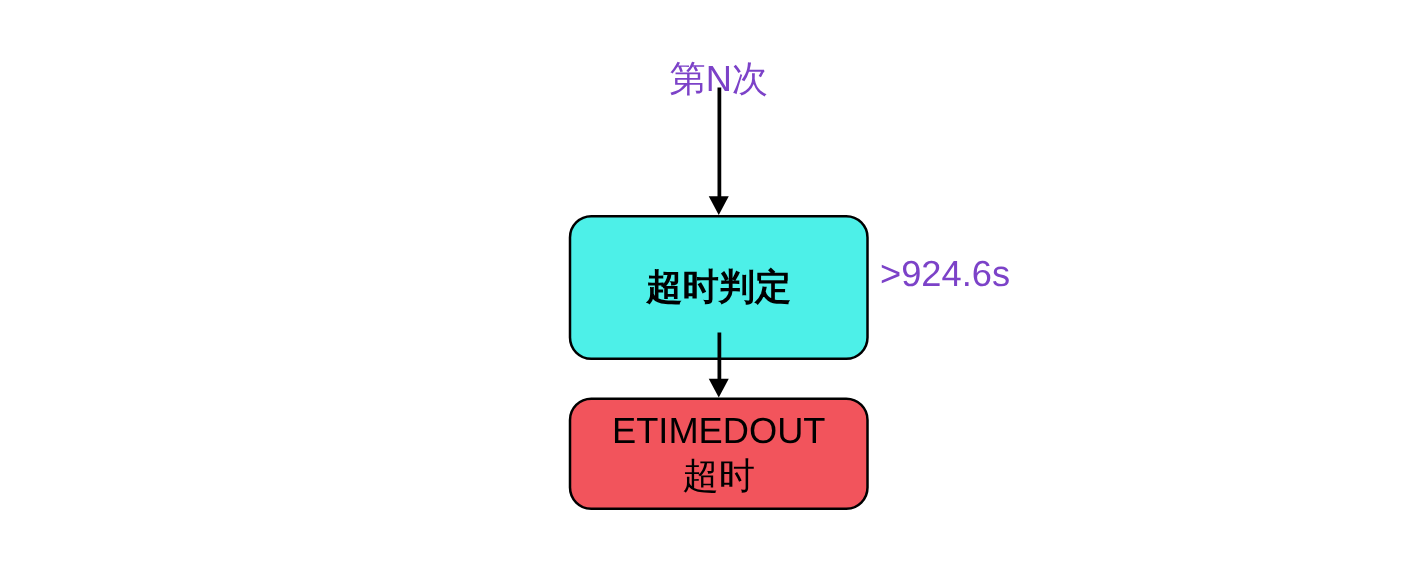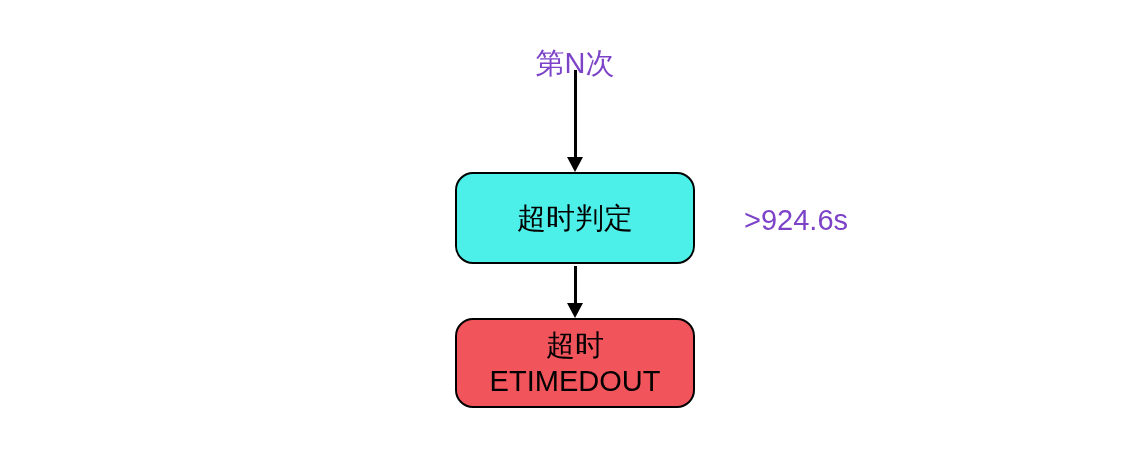--- a/index.html
+++ b/index.html
@@ -26,42 +26,43 @@
     left: 575px;
     transform: translateX(-50%);
     margin-top: 16px;
   }
   .edge1-label {
     top: 98px;
     left: 607px;
   }
   .annotation-label {
     top: 204px;
-    left: 744px;
+    left: 704px;
   }
   .node {
     position: absolute;
     left: 455px;
     width: 240px;
     border: 2.5px solid #000000;
     border-radius: 18px;
     box-sizing: border-box;
     display: flex;
     flex-direction: column;
     align-items: center;
     justify-content: center;
     color: #000000;
     font-size: 29px;
     text-align: center;
     line-height: 1.25;
   }
   .node-check {
     top: 172px;
-    height: 92px;
+    height: 116px;
     background: #4df0e8;
+    font-weight: bold;
   }
   .node-result {
     top: 318px;
     height: 90px;
     background: #f2545c;
   }
   .arrow-line {
     position: absolute;
     width: 2.5px;
     background: #000000;
@@ -101,17 +102,17 @@
   <div class="node node-check">
     <span>超时判定</span>
   </div>
 
   <div class="edge-text annotation-label">&gt;924.6s</div>
 
   <div class="arrow-line arrow-line-2"></div>
   <div class="arrow-head arrow-head-2"></div>
 
   <div class="node node-result">
+    <span>ETIMEDOUT</span>
     <span>超时</span>
-    <span>ETIMEDOUT</span>
   </div>
 
 </div>
 
 </body></html>

